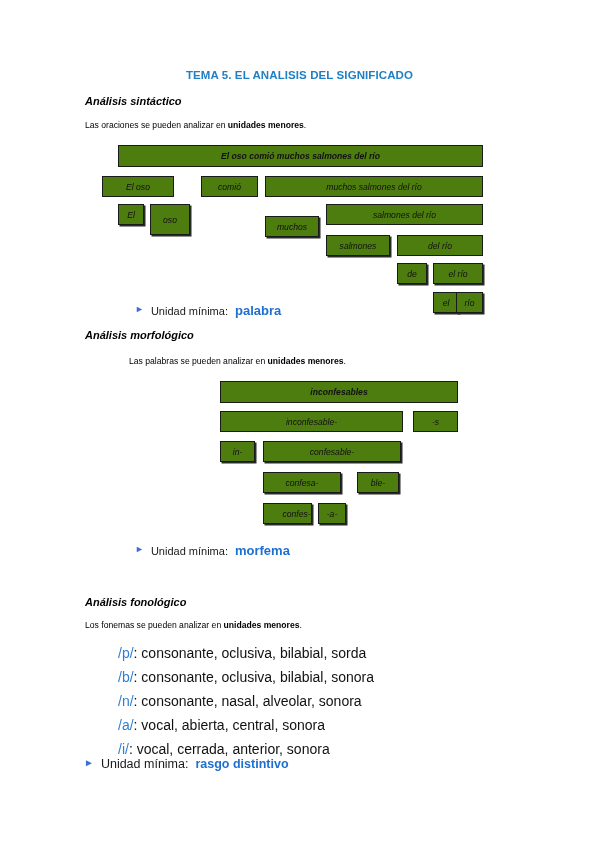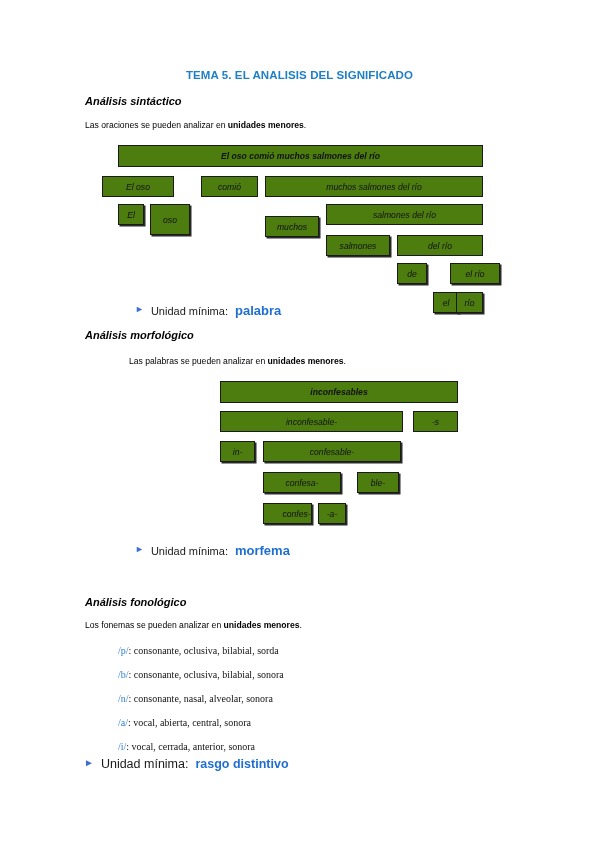--- a/index.html
+++ b/index.html
@@ -95,24 +95,23 @@
   }
   .box.bold { font-weight: bold; }
   .box.shadow {
     box-shadow: 1.5px 1.5px 0 0 #2b2b2b;
   }
 
   
   .phoneme-row {
     position: absolute;
     left: 118px;
-    font-size: 10px;
+    font-size: 14px;
     white-space: nowrap;
     color: #111;
-    font-family: Liberation Serif, serif;
   }
   .ph-sym {
     color: #2f7fd6;
     font-weight: normal;
   }
 </style>
 </head>
 <body>
 
 <div class="page">
@@ -133,21 +132,21 @@
 
   <div class="box shadow" style="left:118px; top:204px; width:26px; height:21px;">El</div>
   <div class="box shadow" style="left:150px; top:204px; width:40px; height:31px;">oso</div>
   <div class="box shadow" style="left:265px; top:200px; width:54px; height:21px;margin-top:16px;">muchos</div>
   <div class="box" style="left:326px; top:204px; width:157px; height:21px;">salmones del río</div>
 
   <div class="box shadow" style="left:326px; top:235px; width:64px; height:21px;">salmones</div>
   <div class="box" style="left:397px; top:235px; width:86px; height:21px;">del río</div>
 
   <div class="box shadow" style="left:397px; top:263px; width:30px; height:21px;">de</div>
-  <div class="box shadow" style="left:433px; top:263px; width:50px; height:21px;margin-left:17px;">el río</div>
+  <div class="box shadow" style="left:433px; top:263px; width:50px; height:21px;">el río</div>
 
   <div class="box shadow" style="left:433px; top:292px; width:26px; height:21px;">el</div>
   <div class="box shadow" style="left:456px; top:292px; width:27px; height:21px;">río</div>
 
   <div class="bullet-line" style="left:135px; top:303px;">
     <span class="bullet-glyph">►</span>
     <span class="bullet-text">Unidad mínima:</span>
     <span class="bullet-accent">palabra</span>
   </div>
 

